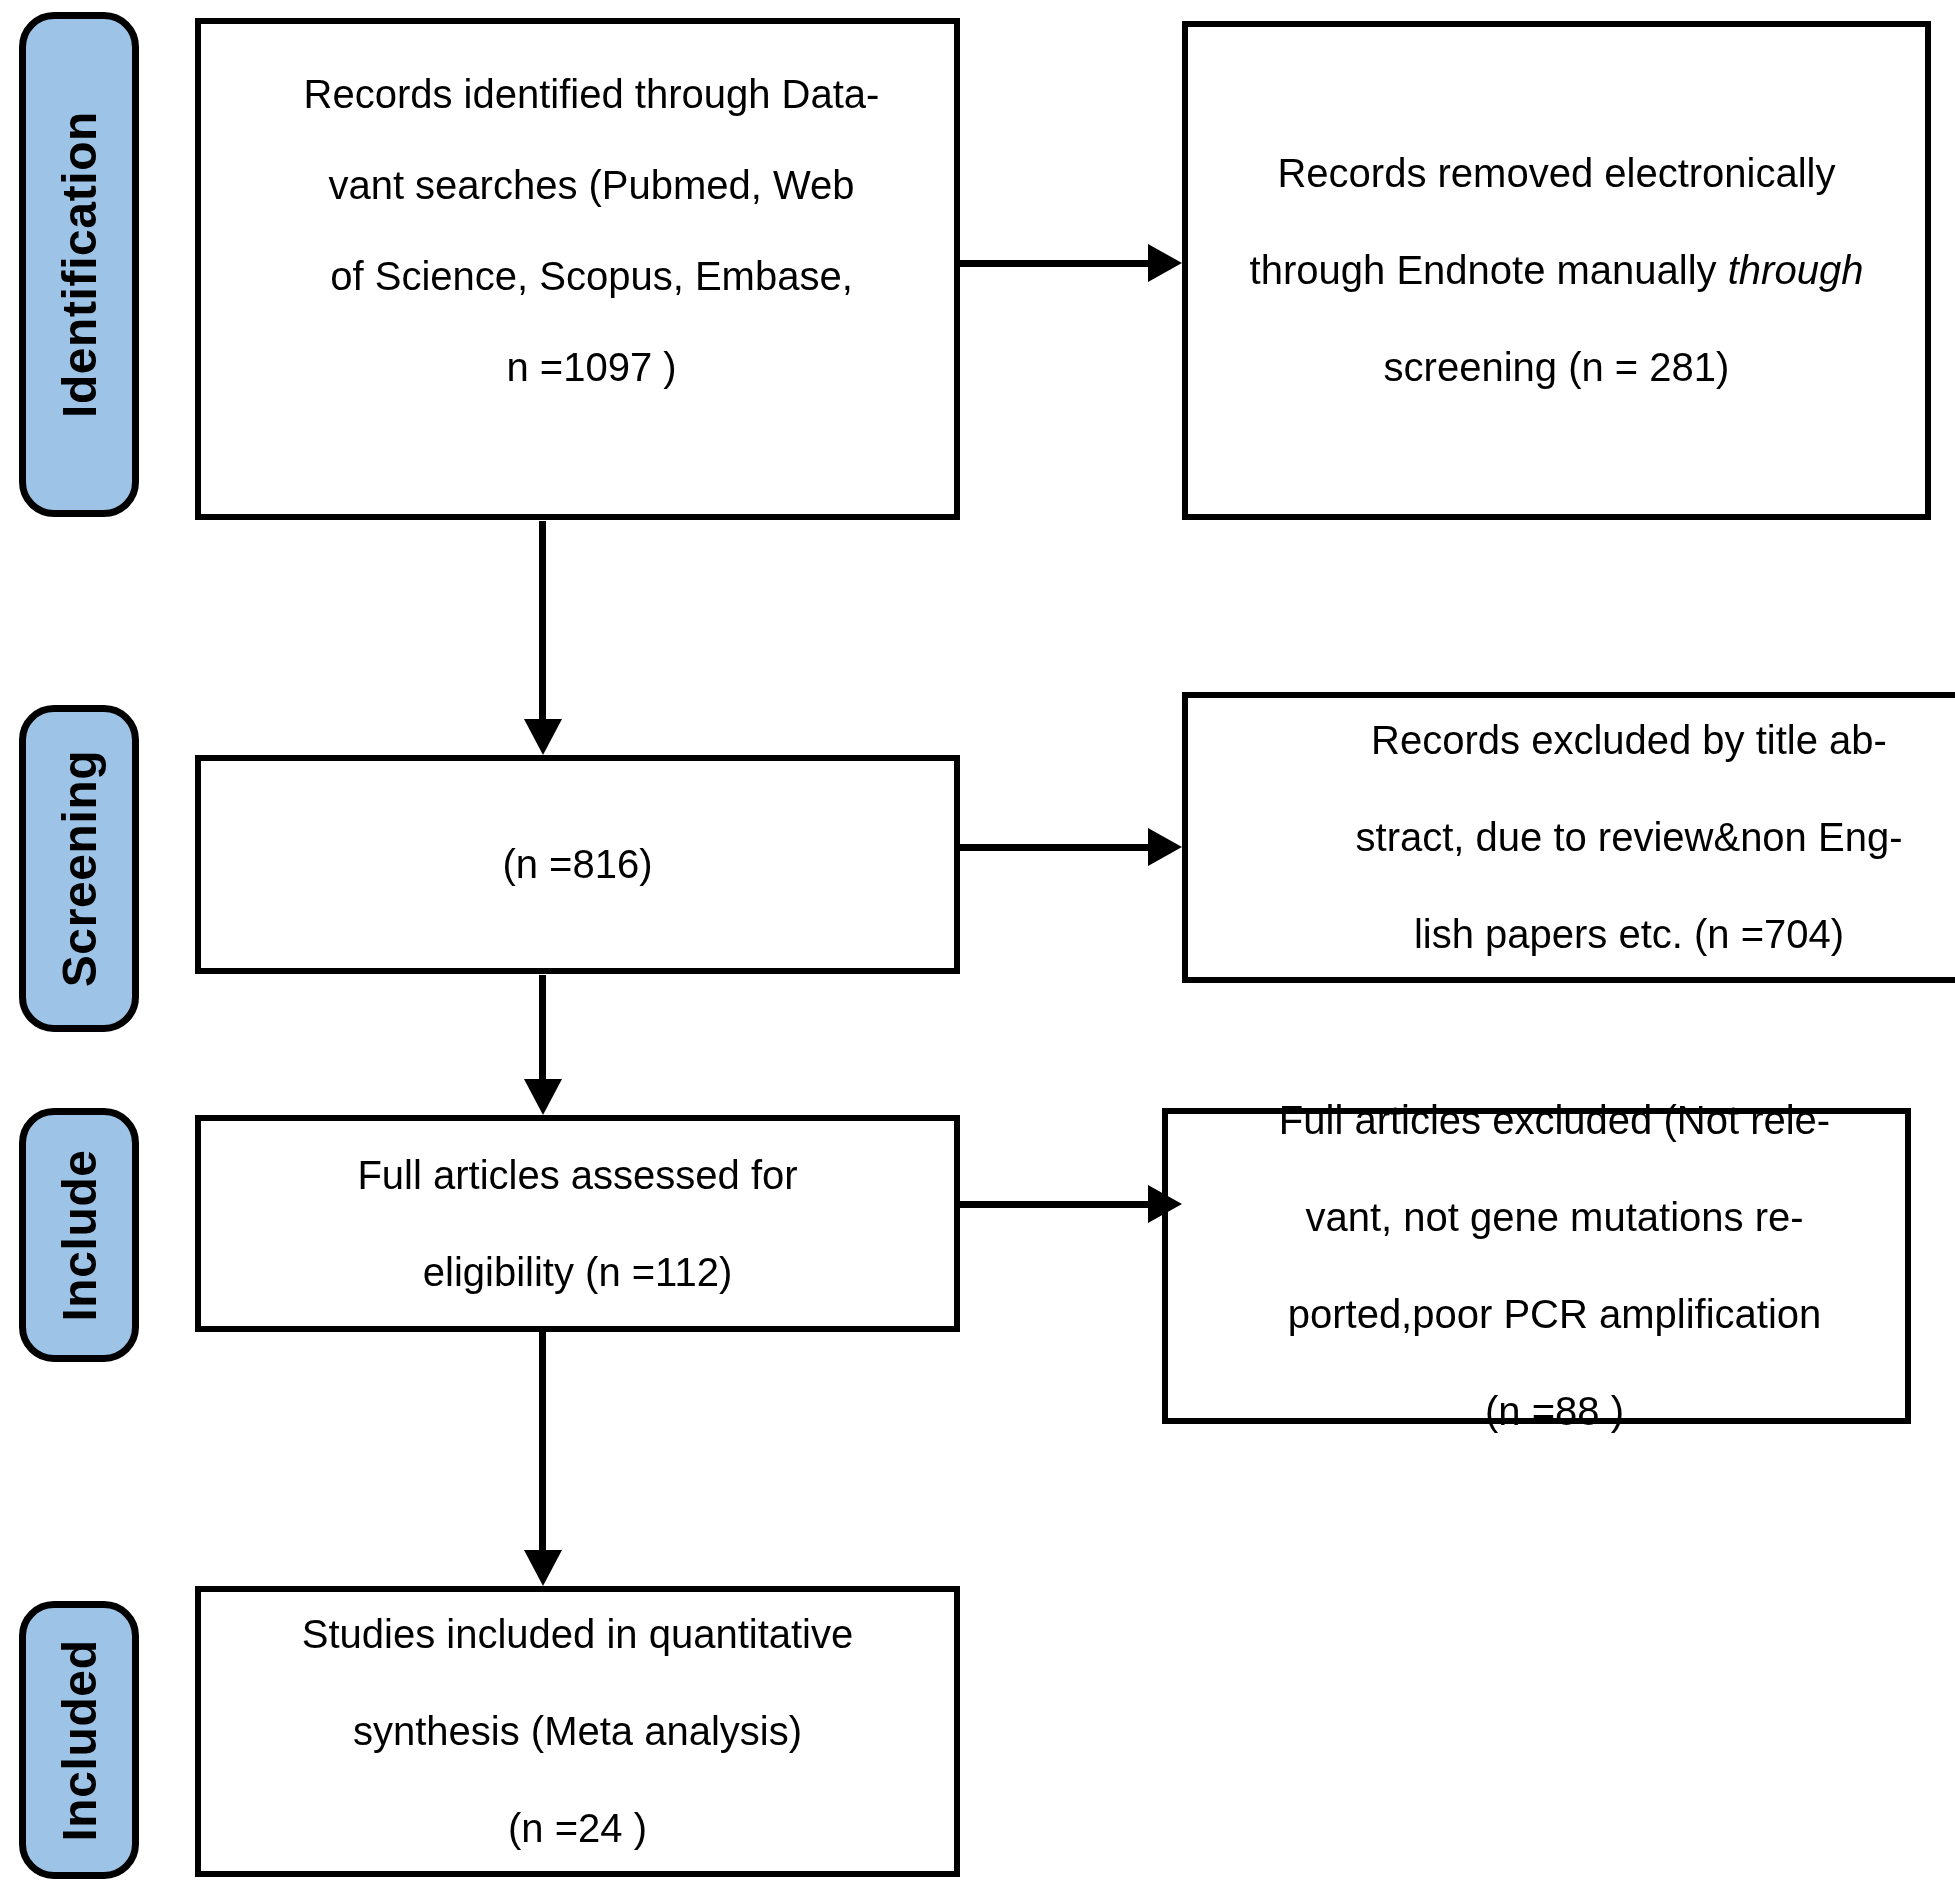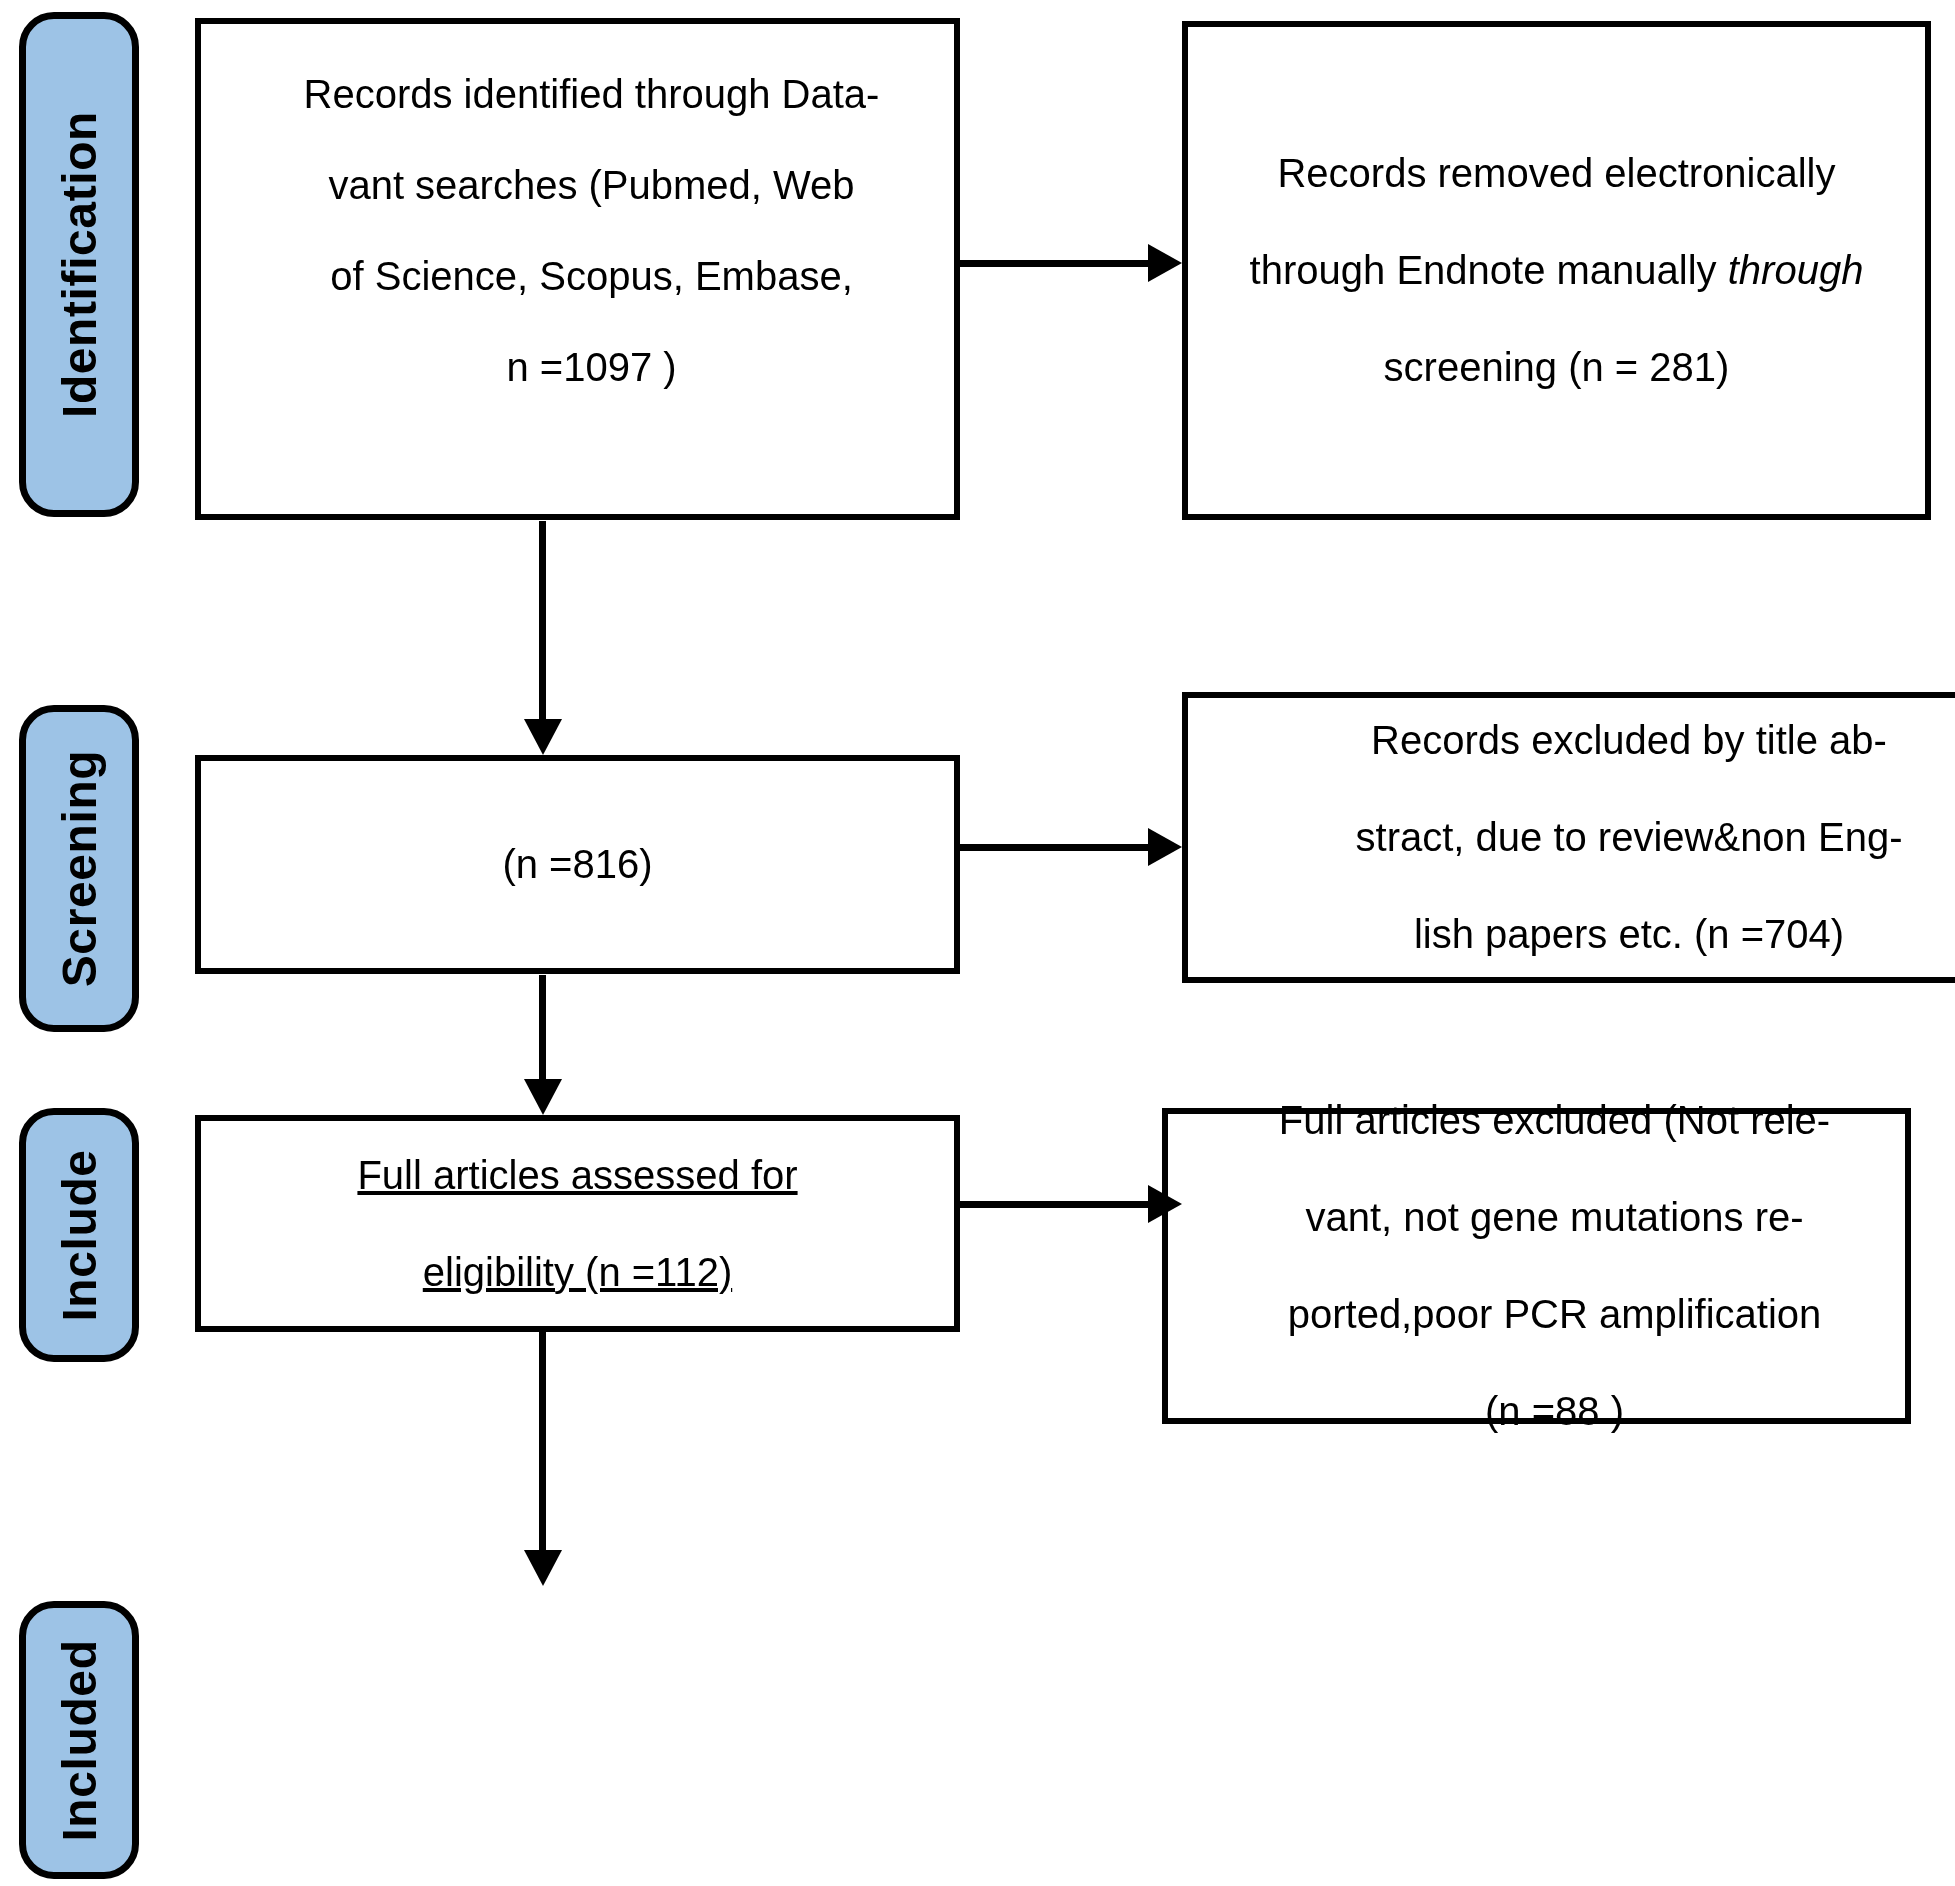--- a/index.html
+++ b/index.html
@@ -119,32 +119,37 @@
   <div class="fbox" style="left:195px; top:755px; width:765px; height:219px;">
     <div class="line">(n =816)</div>
   </div>
 
   <div class="fbox" style="left:1182px; top:692px; width:894px; height:291px;">
     <div class="line">Records excluded by title ab-</div>
     <div class="line">stract, due to review&amp;non Eng-</div>
     <div class="line">lish papers etc. (n =704)</div>
   </div>
 
-  <div class="fbox" style="left:195px; top:1115px; width:765px; height:217px;text-decoration:underline;">
+  <div class="fbox" style="left:195px; top:1115px; width:765px; height:217px;">
     <div class="line">Full articles assessed for</div>
     <div class="line">eligibility (n =112)</div>
   </div>
 
   <div class="fbox" style="left:1162px; top:1108px; width:749px; height:316px;padding-left:36px;">
     <div class="line">Full articles excluded (Not rele-</div>
     <div class="line">vant, not gene mutations re-</div>
     <div class="line">ported,poor PCR amplification</div>
     <div class="line">(n =88 )</div>
   </div>
 
+  <div class="fbox" style="left:195px; top:1586px; width:765px; height:291px;">
+    <div class="line">Studies included in quantitative</div>
+    <div class="line">synthesis (Meta analysis)</div>
+    <div class="line">(n =24 )</div>
+  </div>
 
   <div class="hline" style="left:959px; top:260px; width:189px;"></div>
   <div class="head-right" style="left:1148px; top:244px;"></div>
 
   <div class="hline" style="left:959px; top:844px; width:189px;"></div>
   <div class="head-right" style="left:1148px; top:828px;"></div>
 
   <div class="hline" style="left:959px; top:1201px; width:189px;"></div>
   <div class="head-right" style="left:1148px; top:1185px;"></div>
 

